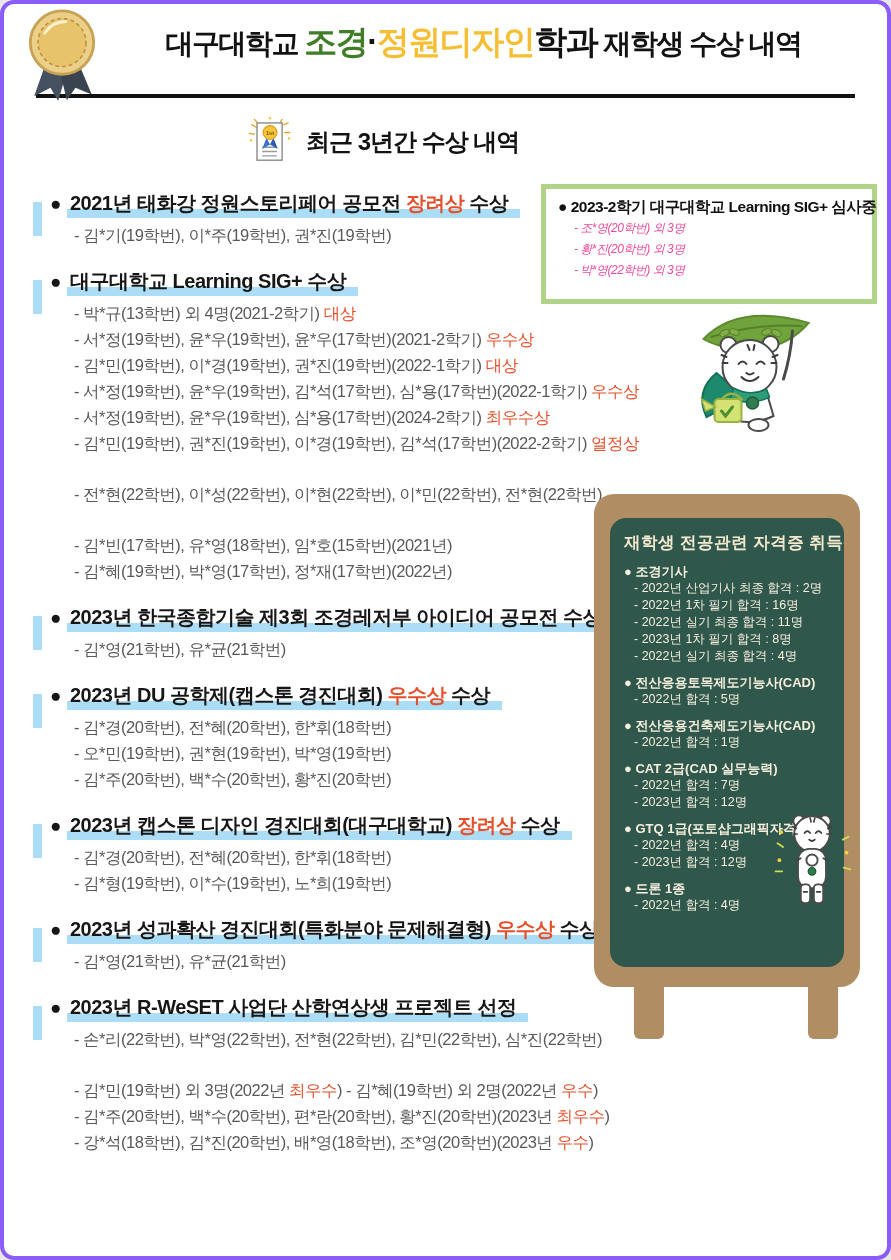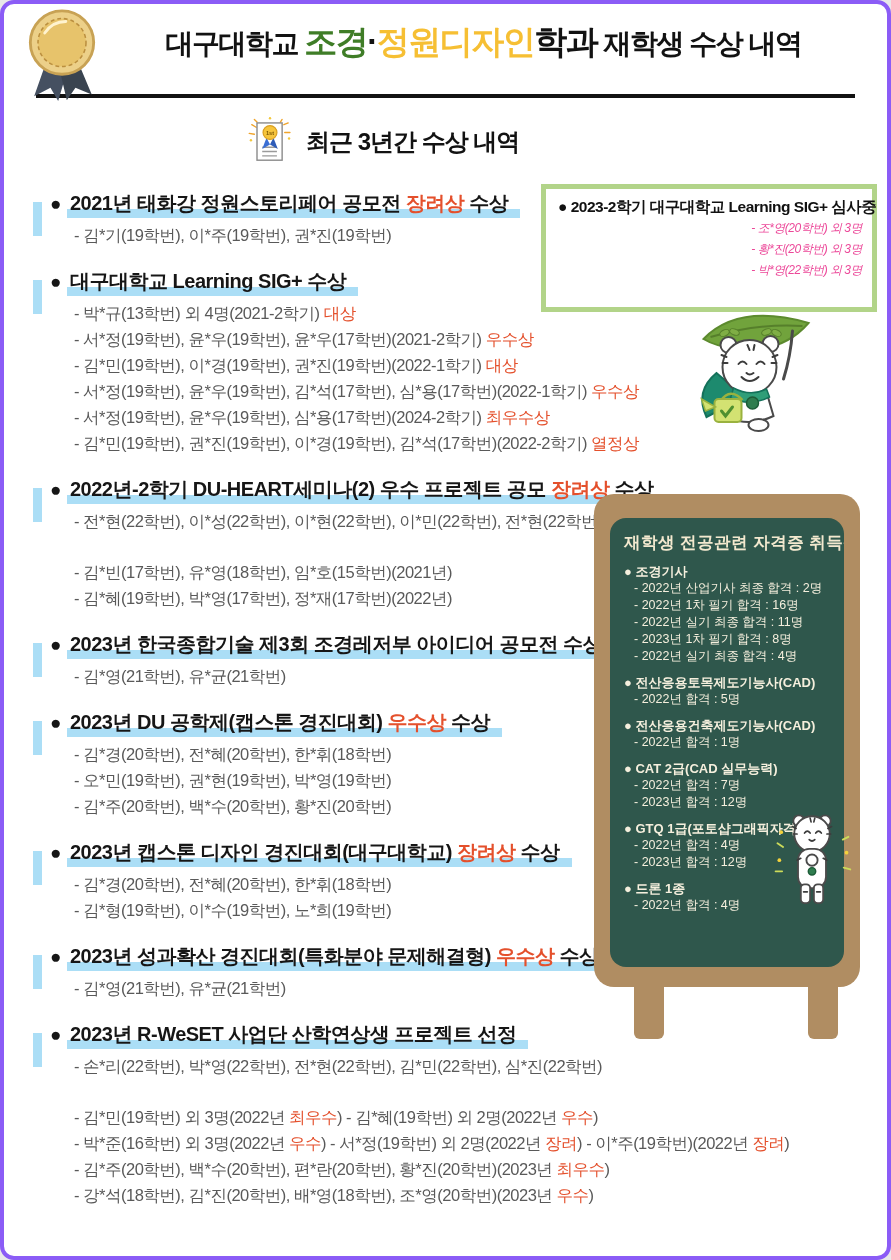--- a/index.html
+++ b/index.html
@@ -29,21 +29,21 @@
   .sec-heading{position:relative;width:fit-content;white-space:nowrap;
     font-size:20px;font-weight:600;color:#161616;letter-spacing:-0.5px;}
   .accent-v{position:absolute;left:-17px;top:12px;width:9px;height:34px;background:#abdef6;}
   .bullet{font-size:19px;margin-right:9px;}
   .h-text{position:relative;z-index:0;padding-bottom:2px;}
   .underbar{position:absolute;left:-3px;right:-12px;bottom:-2px;height:9px;background:#abdef6;z-index:-1;}
   .hl{color:#e4502c;}
   .sec-items{padding:5px 0 0 24px;color:#595959;font-size:16.5px;line-height:26px;white-space:nowrap;letter-spacing:-0.5px;}
   
   .sig-box{position:absolute;left:537px;top:180px;width:336px;box-sizing:border-box;
-    border:5px solid #b2d489;background:#fff;padding:8px 10px 26px 12px;z-index:6;text-align:right;}
+    border:5px solid #b2d489;background:#fff;padding:8px 10px 18px 12px;z-index:6;}
   .sig-heading{font-size:15.5px;font-weight:600;color:#111;white-space:nowrap;letter-spacing:-0.5px;}
   .sig-item{padding-left:16px;font-size:12px;line-height:21px;color:#ec4899;letter-spacing:-0.5px;font-style:italic;}
   
   .mascot-top{position:absolute;left:680px;top:283px;width:135px;height:155px;z-index:4;}
   
   .board{position:absolute;left:590px;top:490px;width:266px;height:545px;z-index:3;}
   .board-frame{position:absolute;left:0;right:0;top:0;bottom:52px;background:#b08d62;border-radius:20px;}
   .board-leg{position:absolute;bottom:0;width:30px;height:64px;background:#b08d62;border-radius:0 0 6px 6px;}
   .leg-left{left:40px;} .leg-right{right:22px;}
   .board-inner{position:absolute;left:16px;right:16px;top:24px;bottom:72px;
@@ -110,21 +110,20 @@
         <div class="sec-items">
           <div class="sec-item"><span>- 박*규(13학번) 외 4명(2021-2학기) </span><span class="hl">대상</span></div>
           <div class="sec-item"><span>- 서*정(19학번), 윤*우(19학번), 윤*우(17학번)(2021-2학기) </span><span class="hl">우수상</span></div>
           <div class="sec-item"><span>- 김*민(19학번), 이*경(19학번), 권*진(19학번)(2022-1학기) </span><span class="hl">대상</span></div>
           <div class="sec-item"><span>- 서*정(19학번), 윤*우(19학번), 김*석(17학번), 심*용(17학번)(2022-1학기) </span><span class="hl">우수상</span></div>
           <div class="sec-item"><span>- 서*정(19학번), 윤*우(19학번), 심*용(17학번)(2024-2학기) </span><span class="hl">최우수상</span></div>
           <div class="sec-item"><span>- 김*민(19학번), 권*진(19학번), 이*경(19학번), 김*석(17학번)(2022-2학기) </span><span class="hl">열정상</span></div>
         </div>
       </div>
       <div class="sec">
-        <div class="sec-heading"><div class="accent-v"></div><span class="bullet">●</span><span class="h-text"><span class="underbar"></span><span>2022년-2학기 DU-HEART세미나(2) 우수 프로젝트 공모 </span><span class="hl">장려상</span><span> 수상</span></span></div>
         <div class="sec-items">
           <div class="sec-item"><span>- 전*현(22학번), 이*성(22학번), 이*현(22학번), 이*민(22학번), 전*현(22학번)</span></div>
         </div>
       </div>
       <div class="sec">
         <div class="sec-items">
           <div class="sec-item"><span>- 김*빈(17학번), 유*영(18학번), 임*호(15학번)(2021년)</span></div>
           <div class="sec-item"><span>- 김*혜(19학번), 박*영(17학번), 정*재(17학번)(2022년)</span></div>
         </div>
       </div>
@@ -157,21 +156,20 @@
       </div>
       <div class="sec">
         <div class="sec-heading"><div class="accent-v"></div><span class="bullet">●</span><span class="h-text"><span class="underbar"></span><span>2023년 R-WeSET 사업단 산학연상생 프로젝트 선정</span></span></div>
         <div class="sec-items">
           <div class="sec-item"><span>- 손*리(22학번), 박*영(22학번), 전*현(22학번), 김*민(22학번), 심*진(22학번)</span></div>
         </div>
       </div>
       <div class="sec">
         <div class="sec-items">
           <div class="sec-item"><span>- 김*민(19학번) 외 3명(2022년 </span><span class="hl">최우수</span><span>)  - 김*혜(19학번) 외 2명(2022년 </span><span class="hl">우수</span><span>)</span></div>
-          <div class="sec-item"><span>- 박*준(16학번) 외 3명(2022년 </span><span class="hl">우수</span><span>)  - 서*정(19학번) 외 2명(2022년 </span><span class="hl">장려</span><span>) - 이*주(19학번)(2022년 </span><span class="hl">장려</span><span>)</span></div>
           <div class="sec-item"><span>- 김*주(20학번), 백*수(20학번), 편*란(20학번), 황*진(20학번)(2023년 </span><span class="hl">최우수</span><span>)</span></div>
           <div class="sec-item"><span>- 강*석(18학번), 김*진(20학번), 배*영(18학번), 조*영(20학번)(2023년 </span><span class="hl">우수</span><span>)</span></div>
         </div>
       </div>
     </div>
 
   <aside class="sig-box">
     <div class="sig-heading">● 2023-2학기 대구대학교 Learning SIG+ 심사중</div>
     <div>
         <div class="sig-item">- 조*영(20학번) 외 3명</div>

